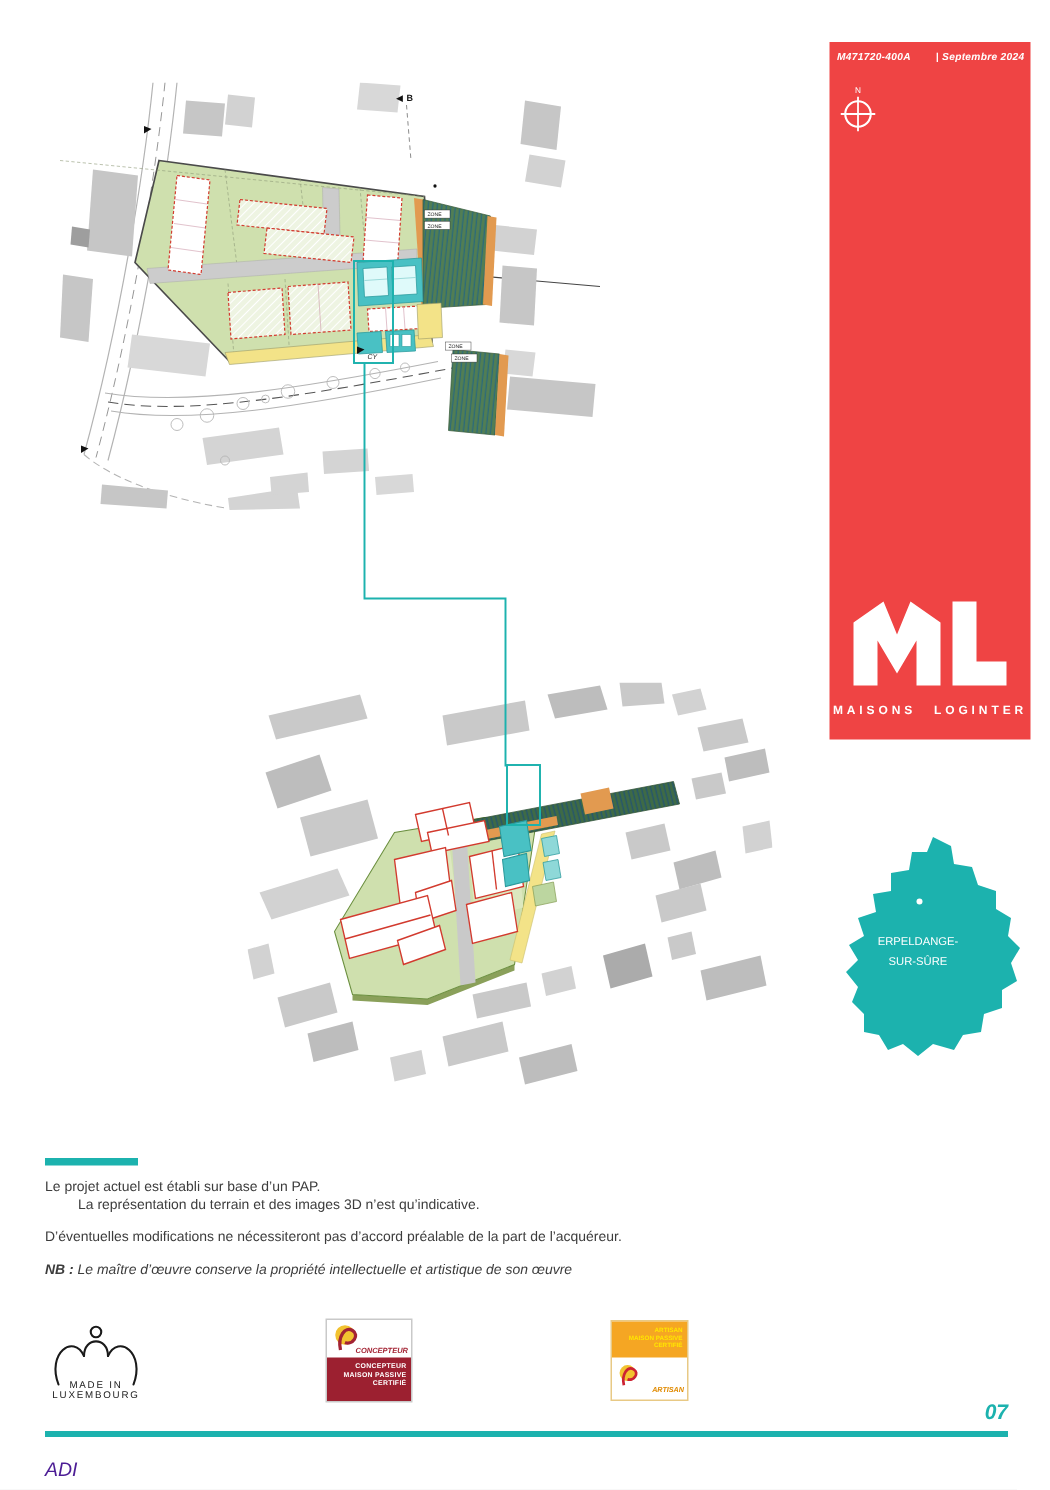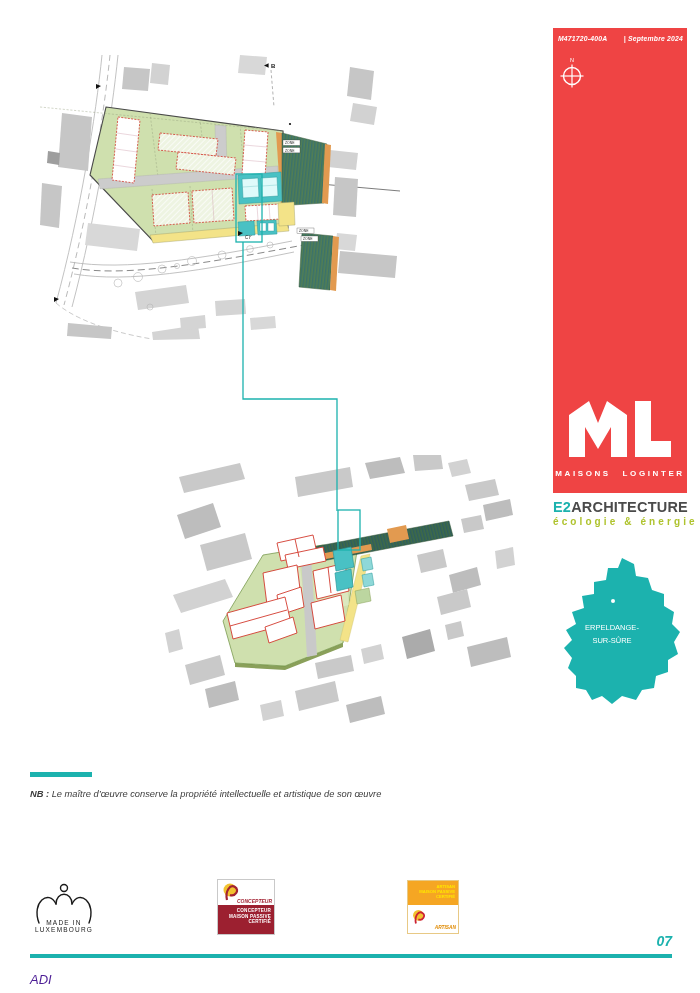--- a/index.html
+++ b/index.html
@@ -288,36 +288,33 @@
       <line x1="15" y1="10.5" x2="15" y2="33.5" stroke="#ffffff" stroke-width="1.2"></line>
       <line x1="3.5" y1="22" x2="26.5" y2="22" stroke="#ffffff" stroke-width="1.2"></line>
     </svg>
     <svg class="ml-logo" width="110" height="60" viewBox="0 0 110 60">
       <polygon fill="#ffffff" points="4,16 24,2 33,24 42,2 62,16 62,58 46,58 46,28 33,50 20,28 20,58 4,58"></polygon>
       <polygon fill="#ffffff" points="70,2 86,2 86,42 106,42 106,58 70,58"></polygon>
     </svg>
     <div class="brand">MAISONS LOGINTER</div>
   </div>
 
-  <div class="e2block">
-    <div class="e2line1">
-      <span class="e2">E2</span><span>ARCHITECTURE</span>
-    </div>
-    <div class="e2line2">écologie &amp; énergie</div>
-  </div>
 
   <svg class="luxmap" width="140" height="158" viewBox="0 0 140 158">
     <path fill="#1cb2ae" d="M66,6 L78,12 L80,24 L92,26 L96,38 L108,42 L108,54 L118,60 L116,72 L124,80 L118,90 L122,102 L112,108 L112,120 L100,124 L98,136 L86,138 L80,148 L66,144 L56,152 L46,144 L36,148 L30,138 L20,136 L20,124 L12,116 L16,106 L8,96 L16,88 L10,78 L20,72 L16,60 L28,56 L26,44 L38,42 L38,30 L50,28 L52,16 L62,16 Z"></path>
     <circle cx="57" cy="49" r="2" fill="#ffffff"></circle>
     <text x="56" y="78" font-size="7.5" fill="#ffffff" text-anchor="middle">ERPELDANGE-</text>
     <text x="56" y="91" font-size="7.5" fill="#ffffff" text-anchor="middle">SUR-SÛRE</text>
   </svg>
 
   <div class="remark">
     <div class="remark-bar"></div>
+    <p class="rp1">Le projet actuel est établi sur base d’un PAP.</p>
+    <p class="rp2">La représentation du terrain et des images  3D n’est qu’indicative.</p>
+    <p class="rp3">D’éventuelles modifications ne nécessiteront pas d’accord préalable de la part de l’acquéreur.</p>
     <p class="rp4"><b>NB :</b><span> Le maître d’œuvre conserve la propriété intellectuelle et artistique de son œuvre</span></p>
   </div>
 
   <div class="badge-made">
     <svg width="70" height="42" viewBox="0 0 70 42">
       <g fill="none" stroke="#1a1a1a" stroke-width="1.4" stroke-linecap="round">
         <path d="M10,41 C2,20 20,7 27,22"></path>
         <path d="M27,22 C27,9 43,9 43,22"></path>
         <path d="M43,22 C50,7 68,20 60,41"></path>
       </g>

